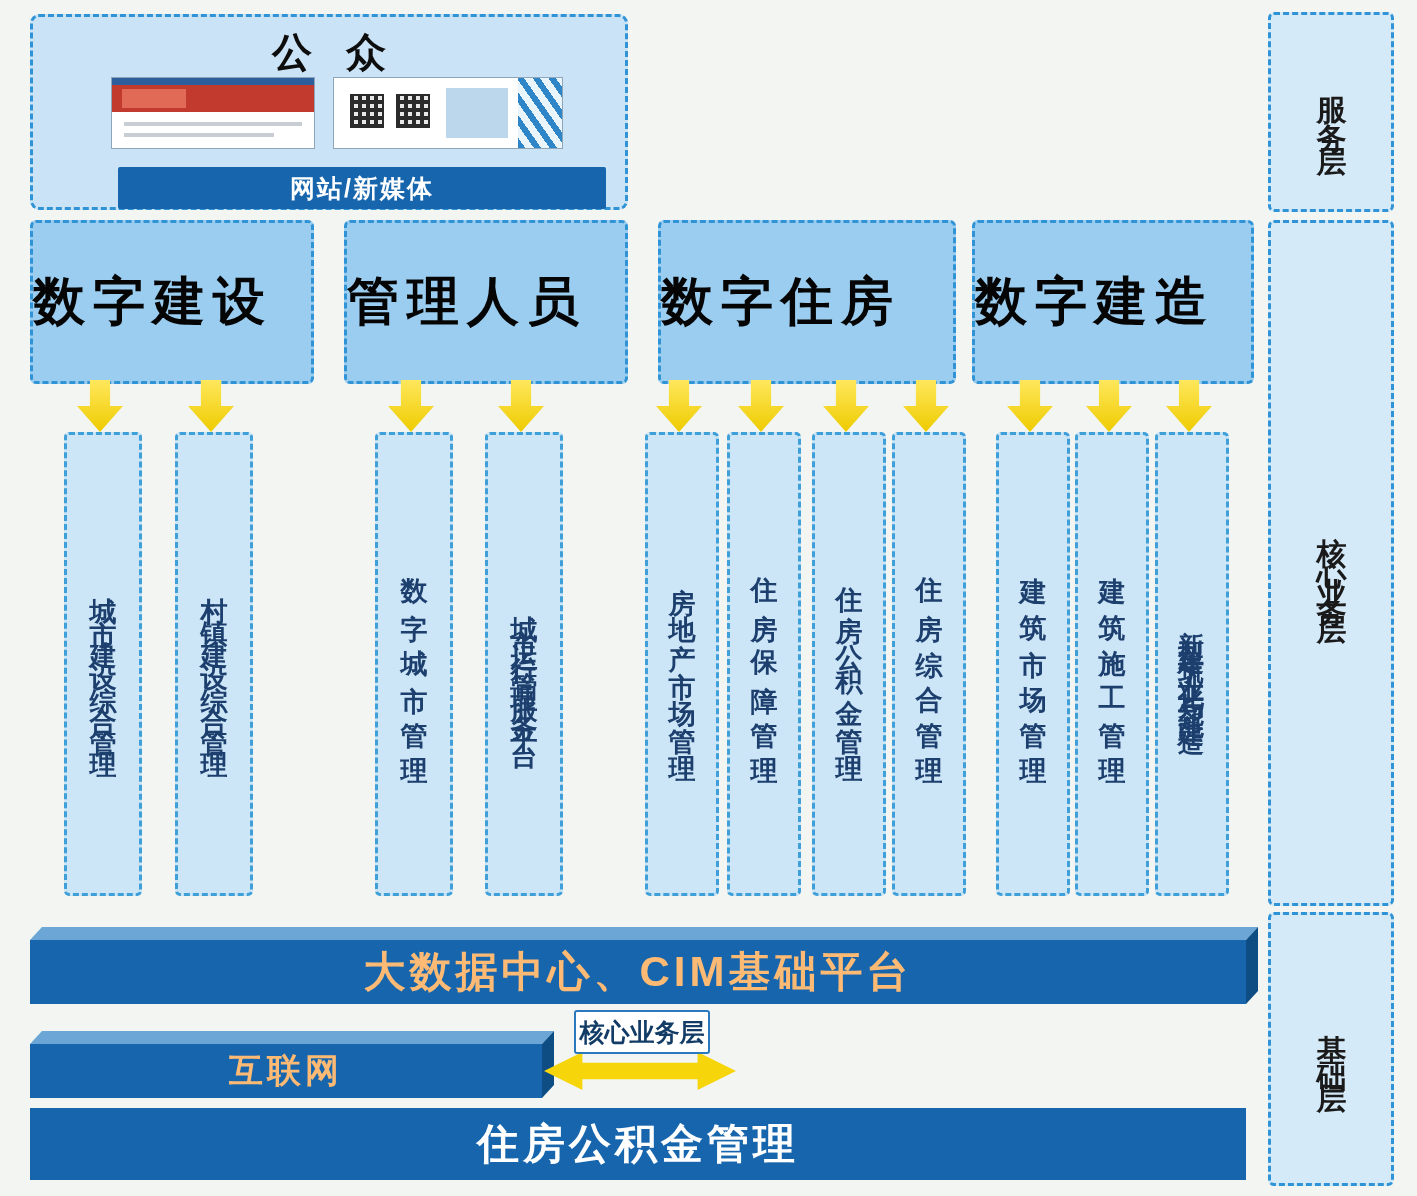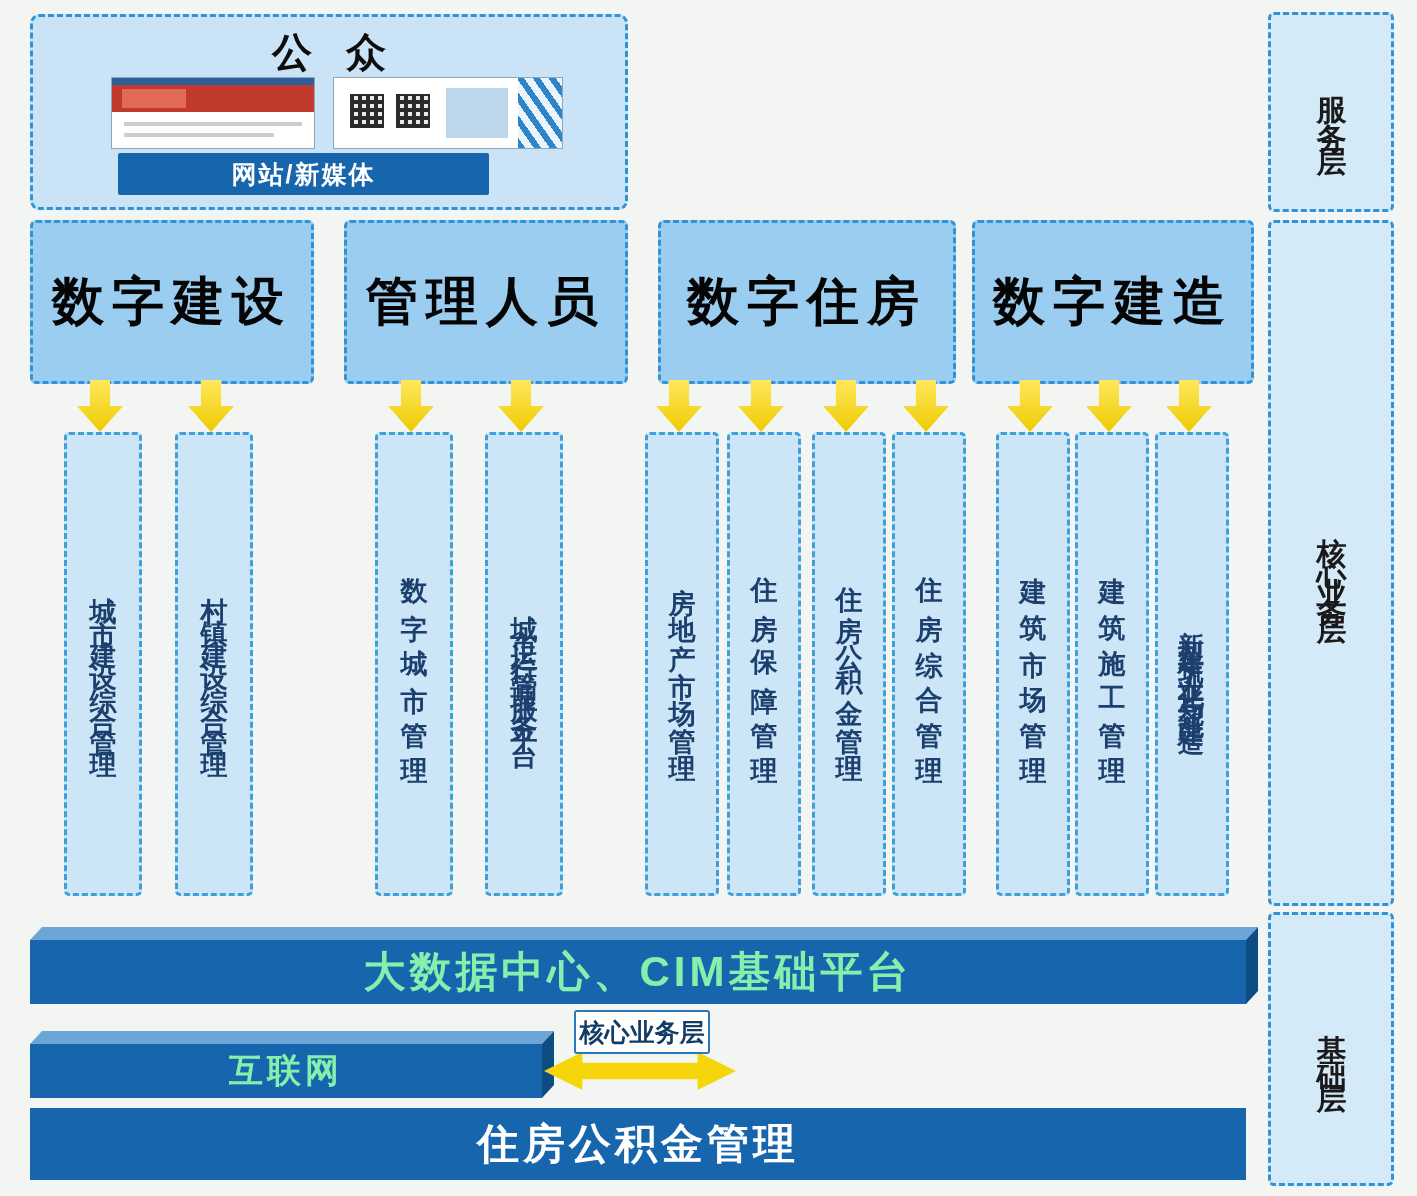--- a/index.html
+++ b/index.html
@@ -24,39 +24,39 @@
   .qr{position:absolute;width:34px;height:34px;background:repeating-linear-gradient(90deg,#2b2b2b 0 4px,transparent 4px 8px),repeating-linear-gradient(0deg,#2b2b2b 0 4px,#e8e8e8 4px 8px)}
   .t-map{position:absolute;background:#bcd7ec}
   .t-stripes{position:absolute;top:0;bottom:0;right:0;background:repeating-linear-gradient(55deg,#2e86c8 0 6px,#eaf4fb 6px 13px)}
   .t-blueline{position:absolute;left:8px;right:8px;height:4px;background:#2e78b5}
   .t-phone{position:absolute;background:#2e86c8;border-radius:2px}
 
   
   .layer-box{position:absolute;left:1268px;width:120px;background:#d5eaf9;border:3px dashed #2f93d6;border-radius:6px;display:flex;align-items:center;justify-content:center}
 
   
-  .group-box{position:absolute;top:220px;height:158px;background:#9bcdf0;border:3px dashed #2f93d6;border-radius:6px;display:flex;align-items:center;justify-content:center;font-size:52px;font-weight:900;color:#050505;letter-spacing:8px}
+  .group-box{position:absolute;top:220px;height:158px;background:#9bcdf0;border:3px dashed #2f93d6;border-radius:6px;display:flex;align-items:center;font-size:52px;font-weight:900;color:#050505;letter-spacing:8px}
 
   
   .col{position:absolute;top:432px;height:458px;width:72px;background:#cce5f7;border:3px dashed #3f9fd8;border-radius:5px;display:flex;align-items:center;justify-content:center}
   .w68{width:68px}
   .vtext{writing-mode:vertical-rl;text-orientation:upright;font-weight:bold;color:#1c3f6e;font-size:27px}
   .c6{letter-spacing:36px}
   .c7{letter-spacing:28px}
   .c8{letter-spacing:22px}
   .c10{letter-spacing:14px}
   .c12{letter-spacing:9px;font-size:26px}
   .lay3{letter-spacing:26px;font-size:30px;color:#1a1a1a}
   .lay5{letter-spacing:20px;font-size:30px;color:#1a1a1a}
 
   
   .arrow{position:absolute;top:380px;width:46px;height:52px;background:linear-gradient(180deg,#ffe75c,#eecb00);clip-path:polygon(28% 0,72% 0,72% 50%,100% 50%,50% 100%,0 50%,28% 50%)}
 
   
-  .bar3d{position:absolute;background:#1766ad;color:#86efac;display:flex;align-items:center;justify-content:center;font-weight:bold}
+  .bar3d{position:absolute;background:#1766ad;color:#fdba74;display:flex;align-items:center;justify-content:center;font-weight:bold}
   .bar3d::before{content:"";position:absolute;left:0;top:-13px;width:calc(100% + 12px);height:13px;background:#6ba6d6;clip-path:polygon(12px 0,100% 0,calc(100% - 12px) 100%,0 100%)}
   .bar3d::after{content:"";position:absolute;left:100%;top:-13px;width:12px;height:calc(100% + 13px);background:#0e4d84;clip-path:polygon(0 13px,100% 0,100% calc(100% - 13px),0 100%)}
   .barflat{position:absolute;background:#1766ad;color:#fff;display:flex;align-items:center;justify-content:center;font-weight:bold}
   .bigtext{font-size:42px;letter-spacing:4px}
   .midtext{font-size:34px;letter-spacing:4px}
 
   
   .iso-box{position:absolute;left:574px;top:1010px;width:132px;height:40px;background:#fff;border:2px solid #2b79bd;border-radius:3px;display:flex;align-items:center;justify-content:center;font-size:25px;font-weight:bold;color:#123c66;z-index:4}
   .dbl-arrow{position:absolute;left:544px;top:1052px;width:192px;height:38px;background:#f6d60a;z-index:3;clip-path:polygon(0 50%,20% 0,20% 28%,80% 28%,80% 0,100% 50%,80% 100%,80% 72%,20% 72%,20% 100%)}
 </style>
@@ -73,21 +73,21 @@
       <div class="t-photo"></div>
       <div class="t-line" style="left:12px;right:12px;top:44px"></div>
       <div class="t-line" style="left:12px;right:40px;top:55px"></div>
     </div>
     <div class="thumb" style="left:300px;top:60px;width:228px;height:70px">
       <div class="qr" style="left:16px;top:16px"></div>
       <div class="qr" style="left:62px;top:16px"></div>
       <div class="t-map" style="left:112px;top:10px;width:62px;height:50px"></div>
       <div class="t-stripes" style="width:44px"></div>
     </div>
-    <div class="bluebar" style="left:85px;top:136px;width:371px;height:42px">网站/新媒体</div>
+    <div class="bluebar" style="left:85px;top:150px;width:488px;height:42px">网站/新媒体</div>
   </div>
 
 
   <div class="layer-box" style="top:12px;height:194px">
     <span class="vtext lay3">服务层</span>
   </div>
   <div class="layer-box" style="top:220px;height:680px">
     <span class="vtext lay5">核心业务层</span>
   </div>
   <div class="layer-box" style="top:912px;height:268px">

